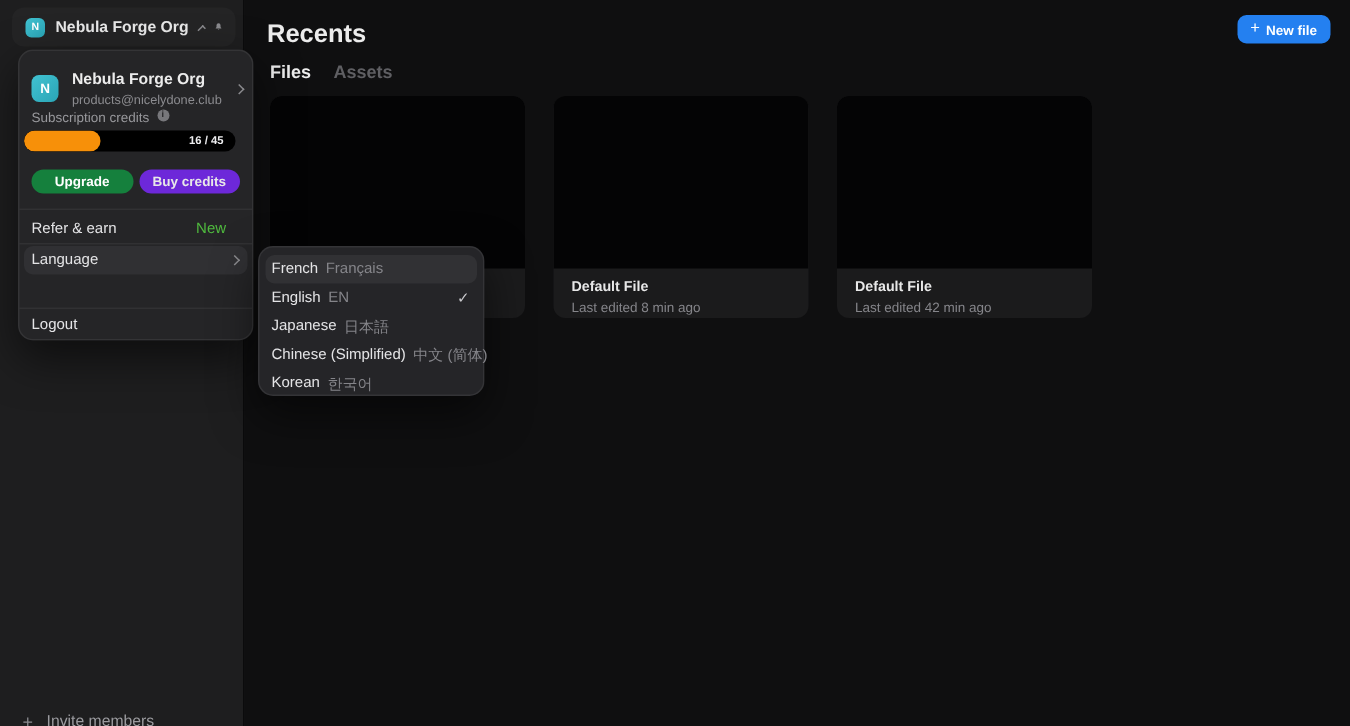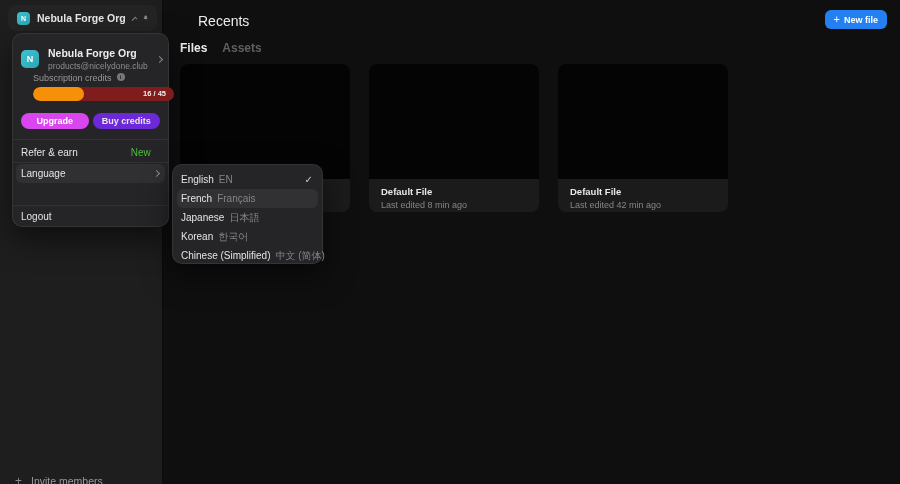--- a/index.html
+++ b/index.html
@@ -38,21 +38,21 @@
   .bell path { fill: #8A8A8E; }
 
   .invite {
     position: absolute; left: 15px; bottom: -6px; height: 18px;
     display: flex; align-items: center; gap: 9px;
     color: #9B9B9F; font-size: 10.5px; cursor: pointer; white-space: nowrap;
   }
   .invite .plus { font-size: 12px; color: #8A8A8E; }
 
   
-  .main-title { position: absolute; left: 178px; top: 13px; font-size: 14px; font-weight: 400; color: #ECECEC; margin-left: 20px; }
+  .main-title { position: absolute; left: 178px; top: 13px; font-size: 17px; font-weight: 700; color: #ECECEC; }
   .new-file-btn {
     position: absolute; right: 13px; top: 10px; height: 19px; padding: 0 9px;
     background: #2480F0; border-radius: 6px; border: none;
     color: #FFFFFF; font-size: 9px; font-weight: 600; font-family: "Liberation Sans", sans-serif;
     display: flex; align-items: center; gap: 4px; cursor: pointer;
   }
   .new-file-btn .plus { font-size: 11px; font-weight: 400; margin-top: -1px; }
   .tabs { position: absolute; left: 180px; top: 41px; display: flex; gap: 15px; }
   .tab { font-size: 12px; font-weight: 700; cursor: pointer; }
   .tab.active { color: #ECECEC; }
@@ -82,43 +82,43 @@
     width: 18px; height: 18px; border-radius: 5px; flex: 0 0 auto;
     background: linear-gradient(135deg, #41C2D1, #2AA5B6);
     color: #fff; font-size: 9px; font-weight: 700;
     display: flex; align-items: center; justify-content: center;
   }
   .org-row .texts { flex: 1; min-width: 0; }
   .org-row .nm { font-size: 10.5px; font-weight: 700; color: #ECECEC; }
   .org-row .em { font-size: 8.5px; color: #8C8C90; margin-top: 2px; white-space: nowrap; }
 
   .credits-label {
-    position: absolute; left: 20px; top: 39px;
+    position: absolute; left: 8px; top: 39px;
     font-size: 9px; color: #98989C; display: flex; align-items: flex-start; gap: 5px;
   }
   .info-icon {
     width: 8px; height: 8px; border-radius: 50%; background: #77777B;
     color: #252527; font-size: 6px; font-weight: 700; line-height: 8px; text-align: center;
   }
   .progress {
-    position: absolute; left: 20px; top: 53px; width: 141px; height: 14px;
-    background: #7f1d1d; border-radius: 7px; overflow: hidden;
+    position: absolute; left: 3px; top: 53px; width: 141px; height: 14px;
+    background: #000000; border-radius: 7px; overflow: hidden;
   }
   .progress .fill { height: 100%; background: #F79009; border-radius: 7px; }
   .progress .val {
     position: absolute; right: 8px; top: 0; height: 14px; line-height: 14px;
     font-size: 7.5px; font-weight: 700; color: #EDEDEF;
   }
   .btn-row { position: absolute; left: 8px; top: 79px; right: 8px; display: flex; gap: 4px; }
   .pill {
     flex: 1; height: 16px; border: none; border-radius: 8px;
     font-size: 9px; font-weight: 700; font-family: "Liberation Sans", sans-serif;
     display: flex; align-items: center; justify-content: center; cursor: pointer;
   }
-  .pill.primary { background: #d946ef; color: #FFFFFF; }
+  .pill.primary { background: #15803d; color: #FFFFFF; }
   .pill.secondary { background: #6d28d9; color: #E8E8E8; }
 
   .divider { position: absolute; left: 0; right: 0; height: 1px; background: rgba(255,255,255,0.06); }
 
   .menu-item {
     position: absolute; left: 3px; right: 3px; height: 19px; border-radius: 6px;
     display: flex; align-items: center; padding: 0 6px 0 5px;
     font-size: 10px; color: #E4E4E6; cursor: pointer;
   }
   .menu-item.hl { background: #303033; }
@@ -237,35 +237,35 @@
 
 
   <div class="divider" style="top:171px"></div>
 
   <div class="menu-item" style="top:173px">
     <span>Logout</span>
   </div>
 </div>
 
 <div class="submenu">
+  <div class="lang-item hl">
+    <span class="lbl">French</span>
+    <span class="native">Français</span>
+  </div>
   <div class="lang-item">
     <span class="lbl">English</span>
     <span class="native">EN</span>
     <span class="grow"></span>
     <span class="checkmark">✓</span>
   </div>
-  <div class="lang-item hl">
-    <span class="lbl">French</span>
-    <span class="native">Français</span>
-  </div>
   <div class="lang-item">
     <span class="lbl">Japanese</span>
     <span class="native">日本語</span>
   </div>
   <div class="lang-item">
+    <span class="lbl">Chinese (Simplified)</span>
+    <span class="native">中文 (简体)</span>
+  </div>
+  <div class="lang-item">
     <span class="lbl">Korean</span>
     <span class="native">한국어</span>
   </div>
-  <div class="lang-item">
-    <span class="lbl">Chinese (Simplified)</span>
-    <span class="native">中文 (简体)</span>
-  </div>
 </div>
 
 </body></html>

